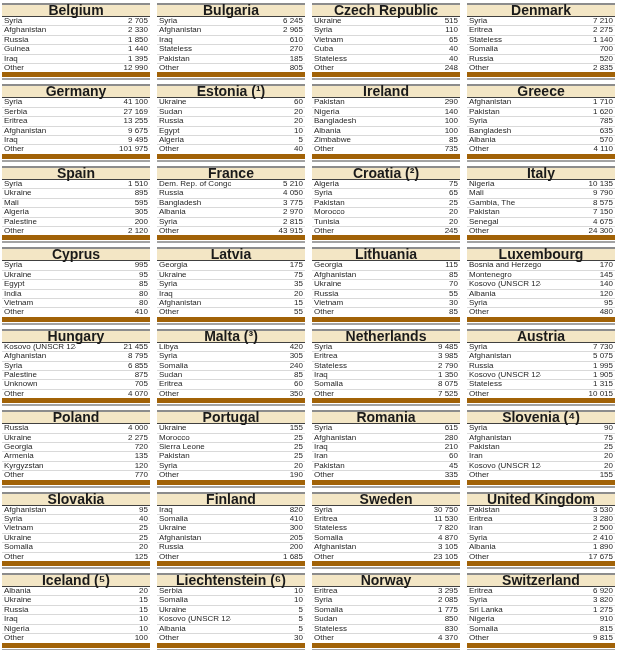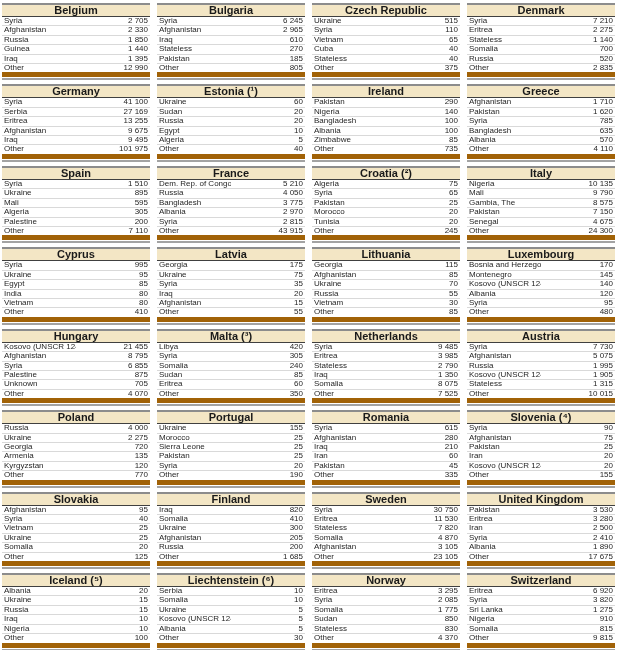--- a/index.html
+++ b/index.html
@@ -33,21 +33,21 @@
   }
   table.mini-table {
     border-collapse: collapse;
     width: 100%;
     table-layout: fixed;
   }
   th.tbl-title {
     background: var(--header-bg, #f3e6c5);
     color: #1a1a1a;
     font-weight: bold;
-    font-size: 11px;
+    font-size: 14px;
     line-height: 9px;
     text-align: center;
     padding: 1px 14px;
     border-bottom: 1px solid #404040;
   }
   td {
     font-size: 8px;
     line-height: 8.4px;
     padding: 0 2px;
     color: #262626;
@@ -185,21 +185,21 @@
     <td class="cell-value">305</td>
   </tr>
 
   <tr class="tbl-row">
     <td class="cell-label">Palestine</td>
     <td class="cell-value">200</td>
   </tr>
 
   <tr class="tbl-row">
     <td class="cell-label">Other</td>
-    <td class="cell-value">7 110</td>
+    <td class="cell-value">2 120</td>
   </tr>
 </tbody>
     </table>
   </div>
 
   <div class="tbl-wrap">
     <table class="mini-table">
       <thead>
         <tr>
                 <th colspan="2" class="tbl-title">Cyprus</th>
@@ -761,21 +761,21 @@
     <td class="cell-value">40</td>
   </tr>
 
   <tr class="tbl-row">
     <td class="cell-label">Stateless</td>
     <td class="cell-value">40</td>
   </tr>
 
   <tr class="tbl-row">
     <td class="cell-label">Other</td>
-    <td class="cell-value">375</td>
+    <td class="cell-value">248</td>
   </tr>
 </tbody>
     </table>
   </div>
 
   <div class="tbl-wrap">
     <table class="mini-table">
       <thead>
         <tr>
                 <th colspan="2" class="tbl-title">Ireland</th>

